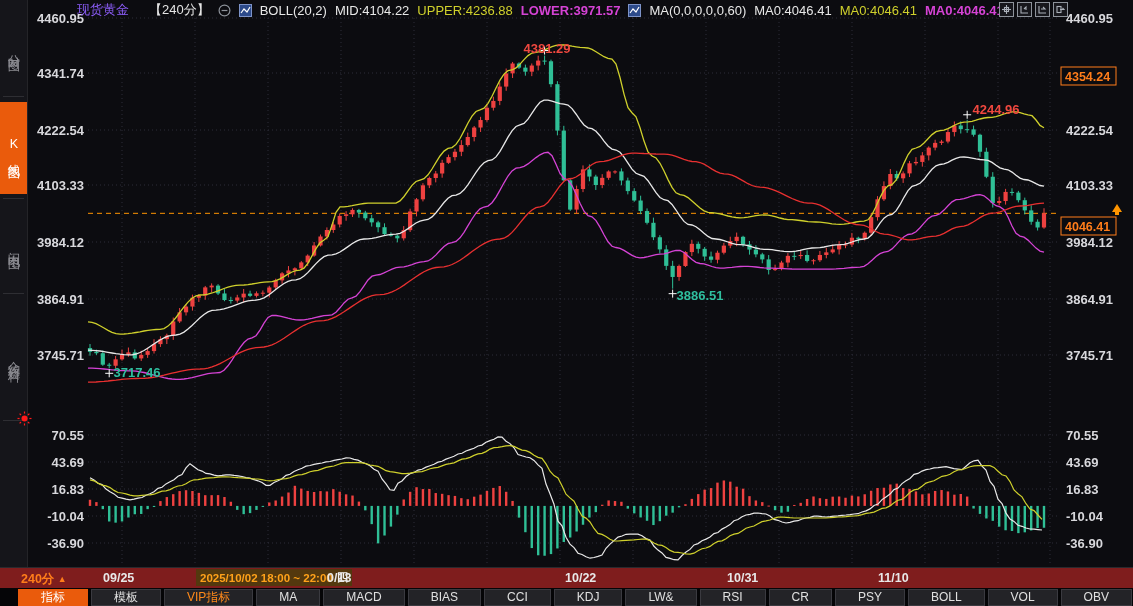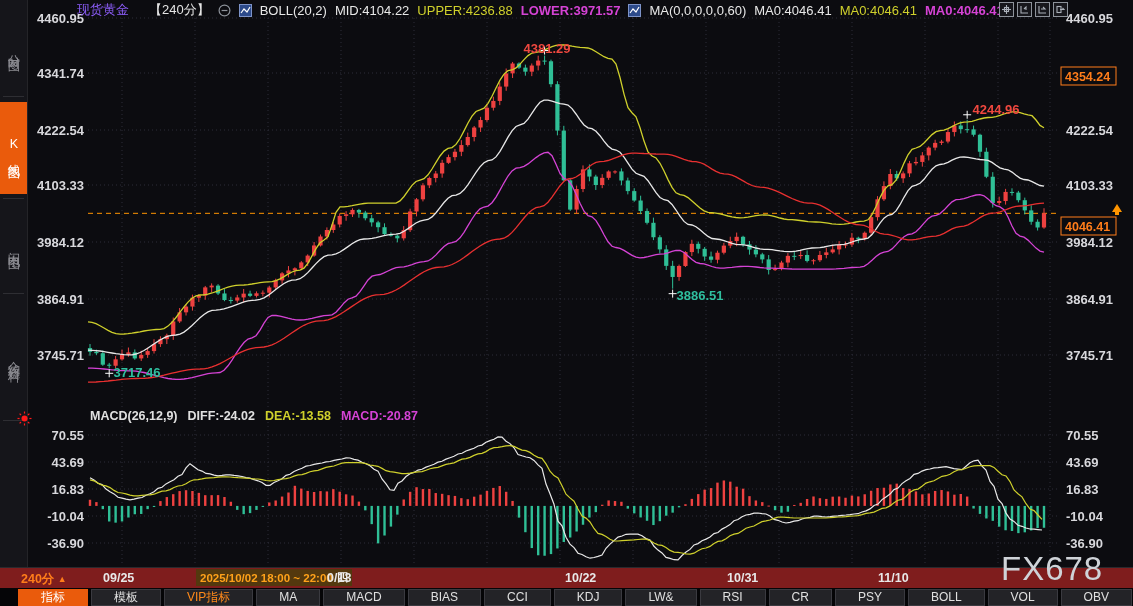--- a/index.html
+++ b/index.html
@@ -684,26 +684,20 @@
     <span class="win-btn">
       <svg width="9" height="9" viewBox="0 0 9 9">
           <g stroke="#aab0b8" stroke-width="1.1" fill="none">
             <rect x="1" y="1.5" width="4" height="6"></rect>
             <polyline points="4,4.5 8,4.5 6.5,3"></polyline>
           </g>
         </svg>
     </span>
   </div>
 
-  <div id="macd-header">
-    <span class="w">MACD(26,12,9)</span>
-    <span class="w">DIFF:-24.02</span>
-    <span class="yel">DEA:-13.58</span>
-    <span class="mag">MACD:-20.87</span>
-  </div>
 
   <div id="xaxis-row">
     <span id="interval-label">
       <span>240分</span>
       <span class="tri">▲</span>
     </span>
     <span id="range-highlight">
       <span>2025/10/02 18:00 ~ 22:00</span>
       <span class="day">四</span>
     </span>
@@ -722,15 +716,14 @@
       <span class="tb-btn">LW&amp;</span>
       <span class="tb-btn">RSI</span>
       <span class="tb-btn">CR</span>
       <span class="tb-btn">PSY</span>
       <span class="tb-btn">BOLL</span>
       <span class="tb-btn">VOL</span>
       <span class="tb-btn">OBV</span>
       <span class="tb-btn">设置</span>
     </div>
 
-  <div id="watermark">FX678</div>
 
 </div>
 
 </body></html>

